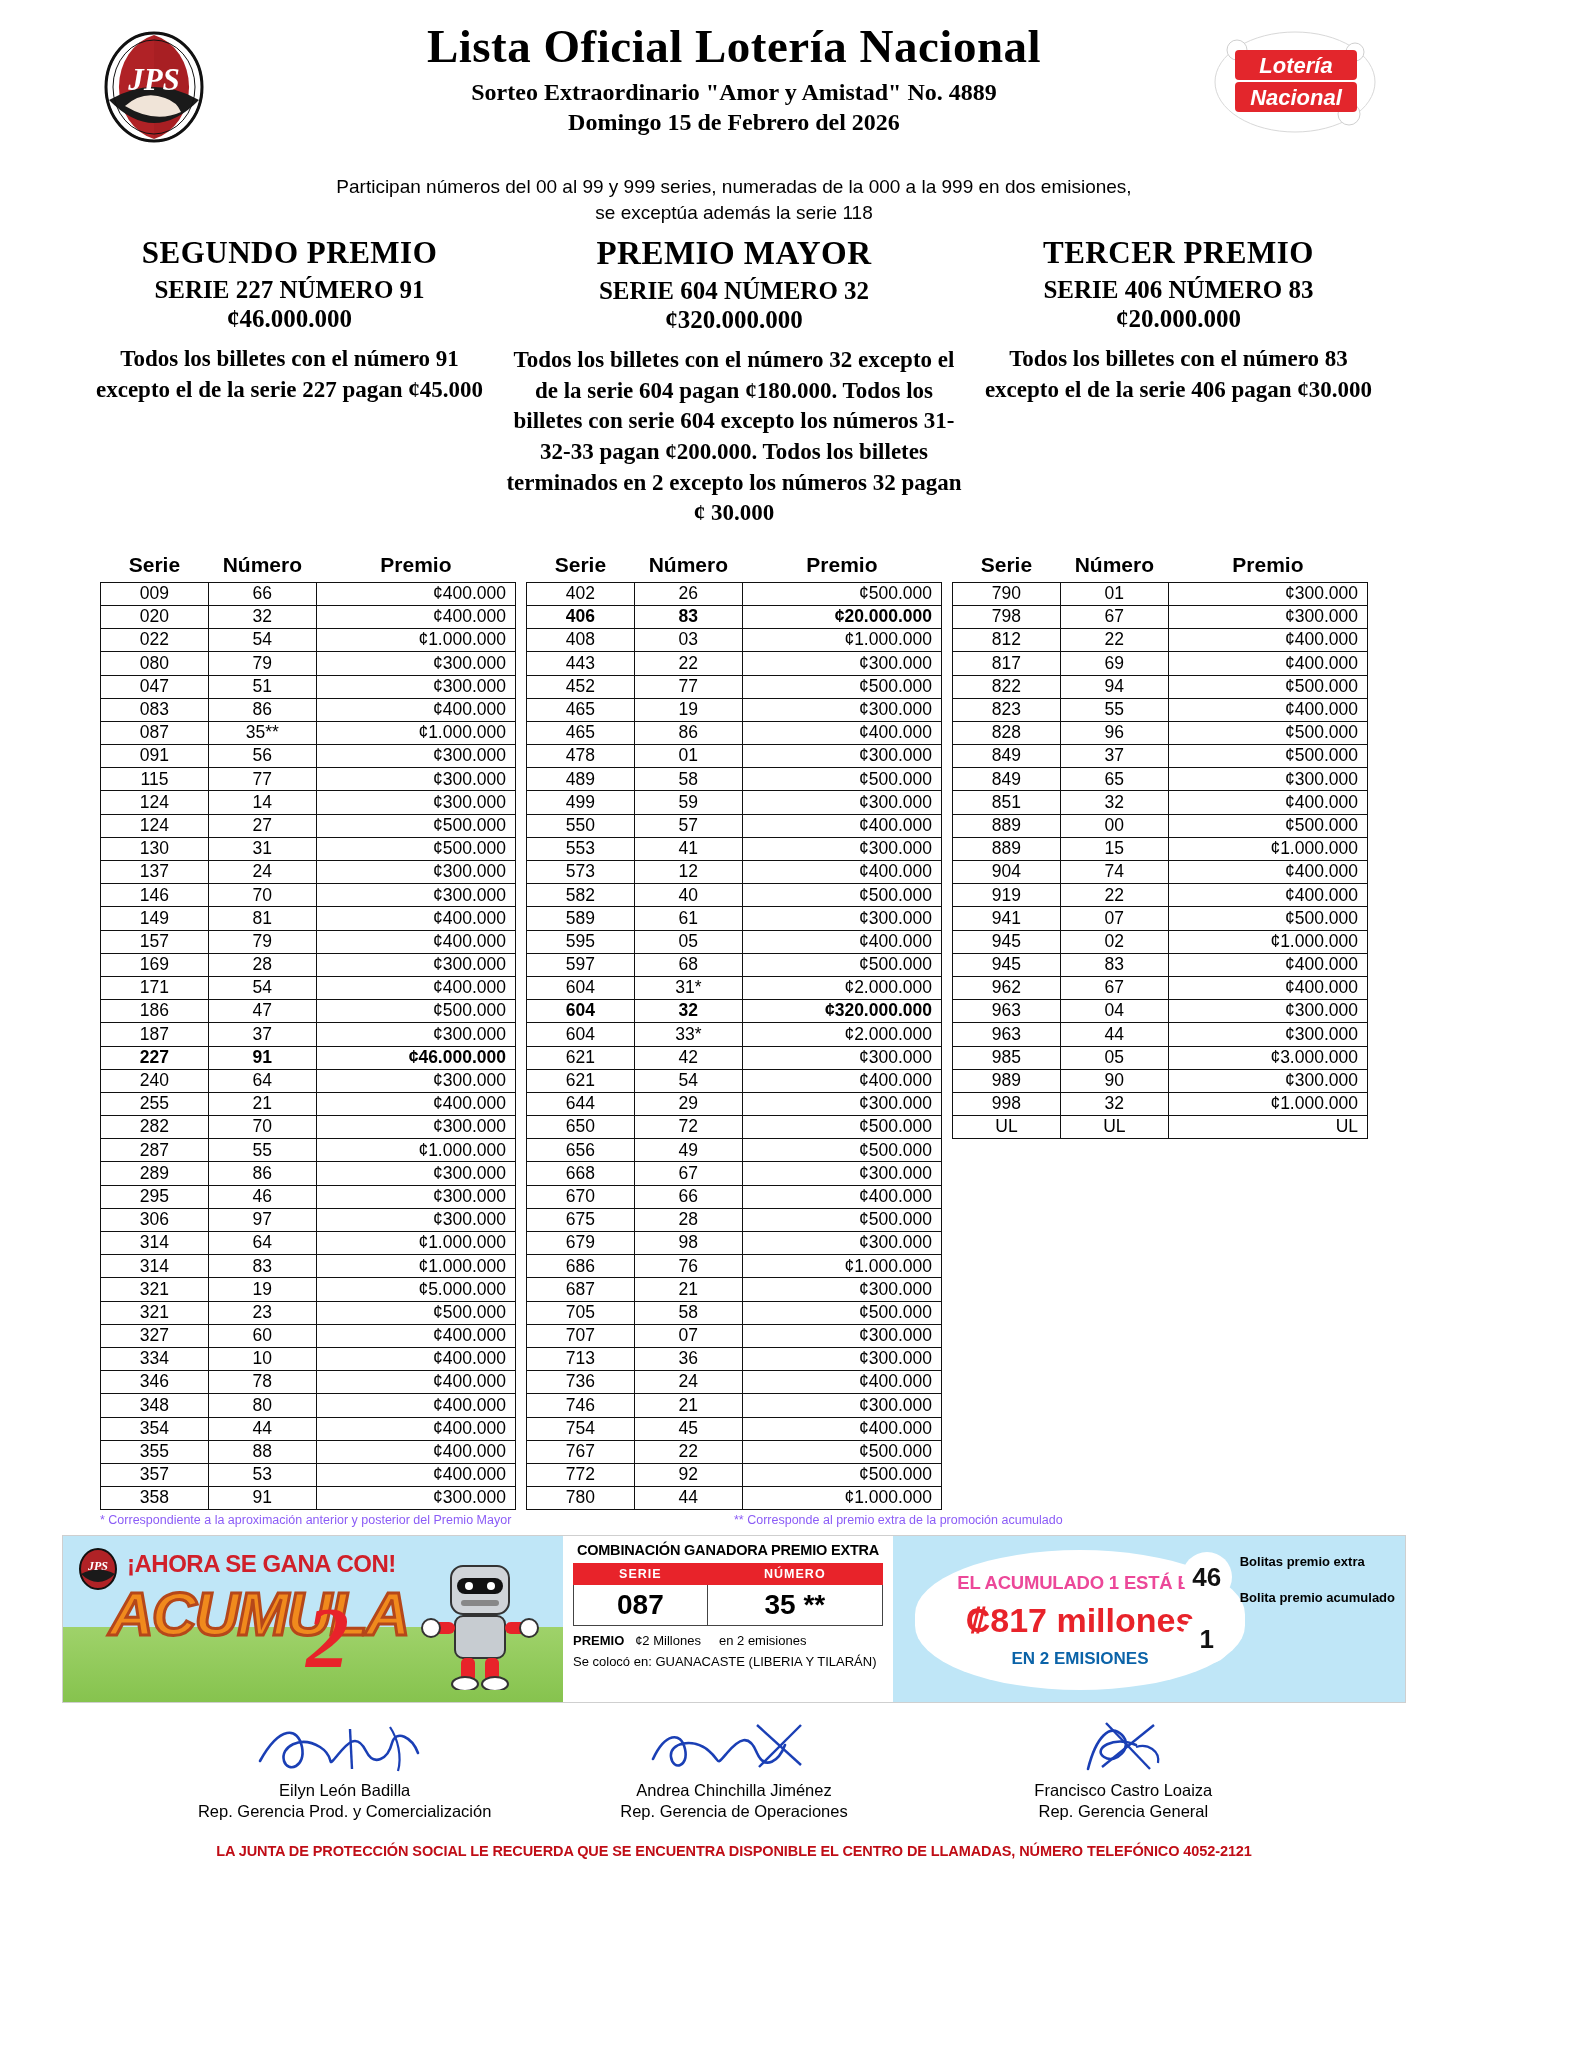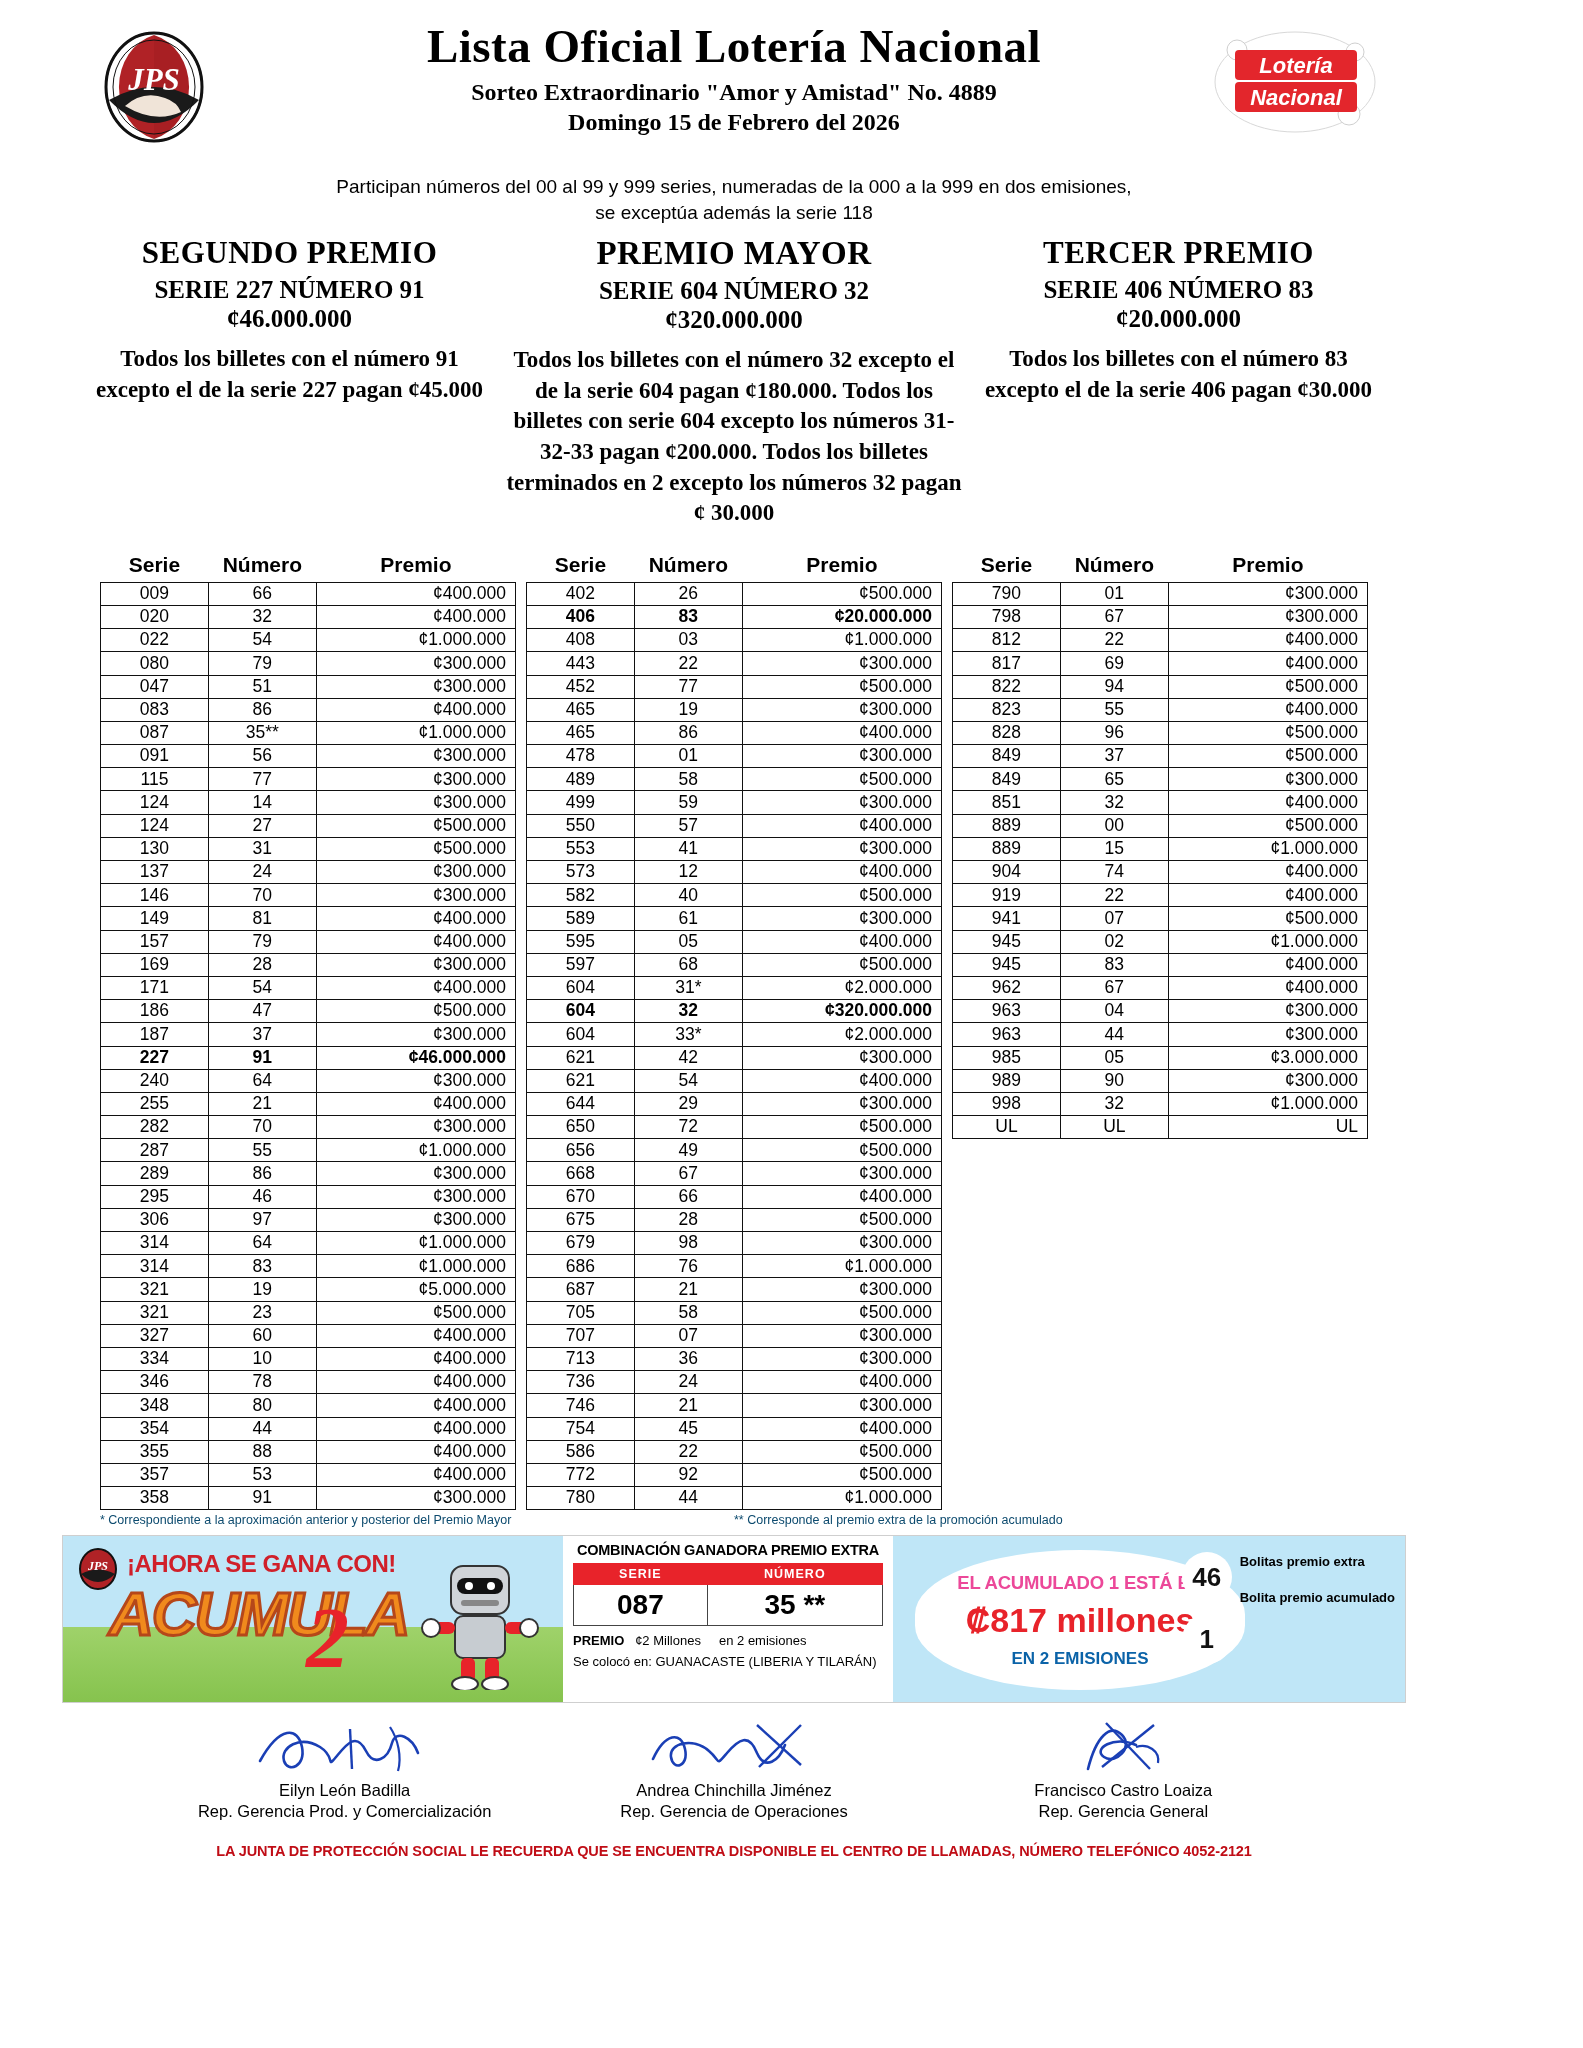--- a/index.html
+++ b/index.html
@@ -59,21 +59,21 @@
     text-align:center; font-family:"Liberation Sans", sans-serif;
     line-height:1;
   }
   table.results td.premio { text-align:right; padding-right:9px; }
   table.results tr.hl td { font-weight:bold; }
   .col-serie { width:26%; }
   .col-num { width:26%; }
   .col-prem { width:48%; }
 
   .footnotes {
-    display:flex; font-size:12.5px; padding:3px 100px 0 100px; color:#0c4a6e;
+    display:flex; font-size:12.5px; padding:3px 100px 0 100px; color:#8b5cf6;
   }
   .footnotes .f1 { flex:1; }
   .footnotes .f2 { flex:1; }
 
   
   .banner {
     margin:8px 62px 0 62px; height:168px; position:relative;
     display:flex; border:1px solid #cfcfcf;
   }
   .ban-left {
@@ -620,21 +620,21 @@
               <td>746</td>
               <td>21</td>
               <td class="premio">¢300.000</td>
             </tr>
             <tr>
               <td>754</td>
               <td>45</td>
               <td class="premio">¢400.000</td>
             </tr>
             <tr>
-              <td>586</td>
+              <td>767</td>
               <td>22</td>
               <td class="premio">¢500.000</td>
             </tr>
             <tr>
               <td>772</td>
               <td>92</td>
               <td class="premio">¢500.000</td>
             </tr>
             <tr>
               <td>780</td>

